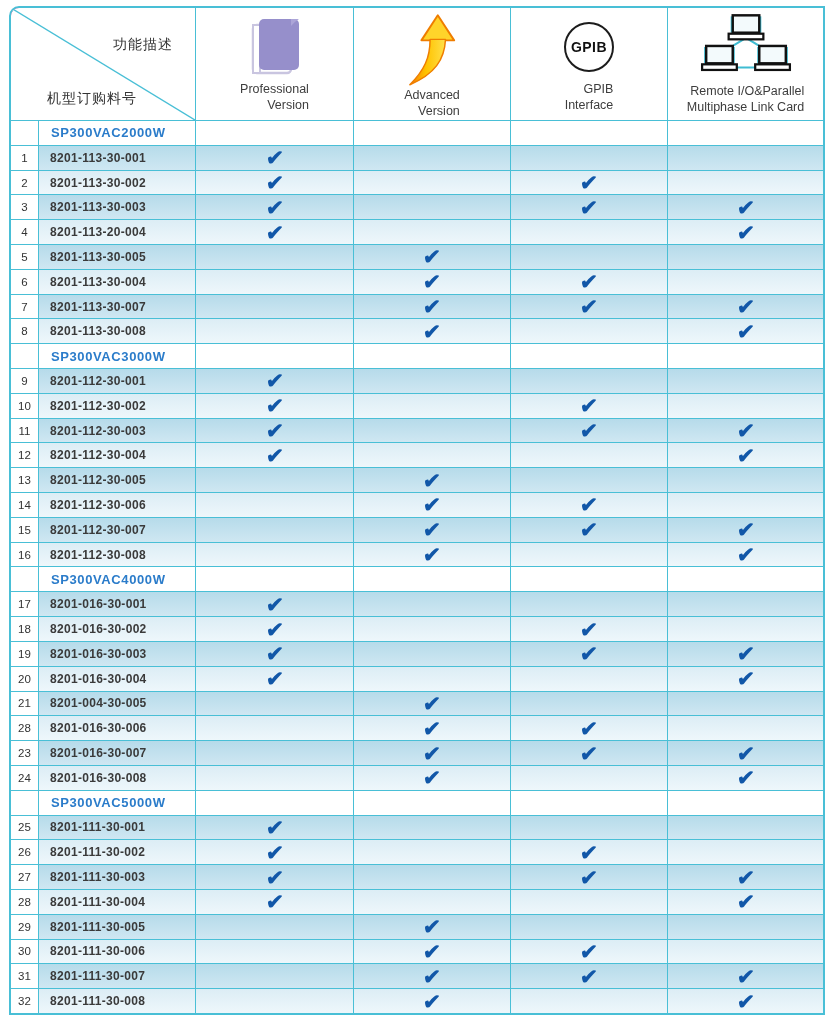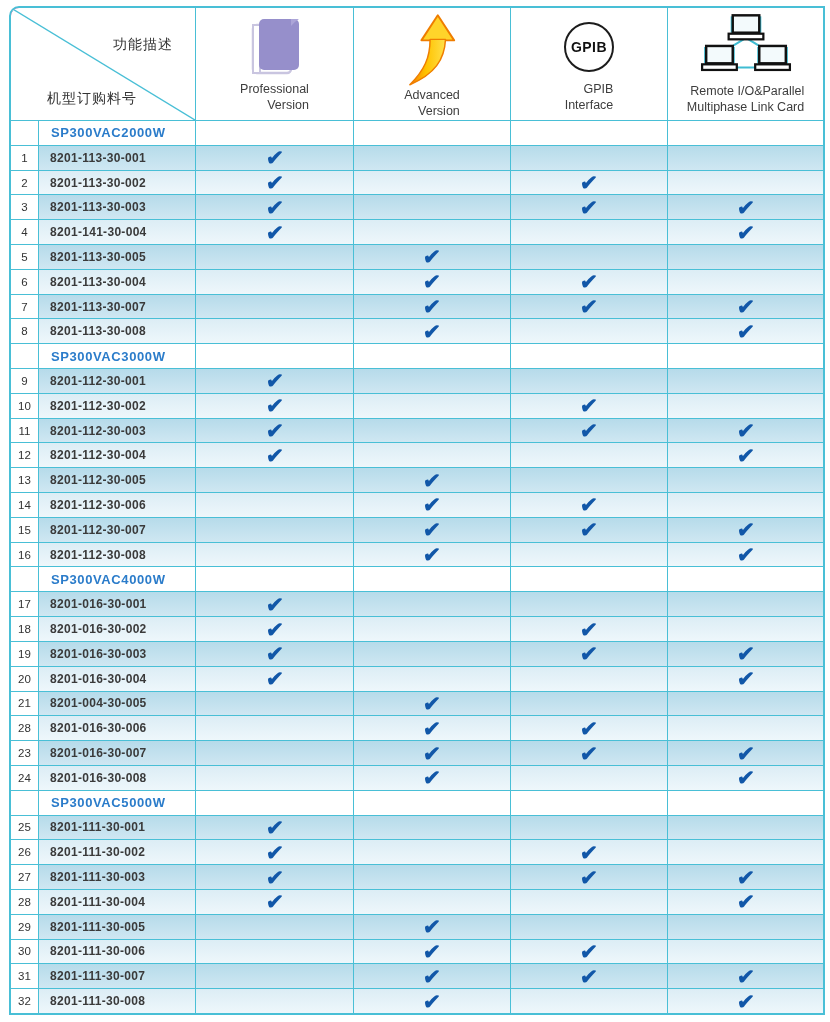--- a/index.html
+++ b/index.html
@@ -170,21 +170,21 @@
         <span class="tick">✔</span>
       </div>
       <div class="cell checkc dark"></div>
       <div class="cell checkc dark">
         <span class="tick">✔</span>
       </div>
       <div class="cell checkc dark">
         <span class="tick">✔</span>
       </div>
       <div class="cell no-l numc">4</div>
-      <div class="cell partc light">8201-141-30-004</div>
+      <div class="cell partc light">8201-113-20-004</div>
       <div class="cell checkc light">
         <span class="tick">✔</span>
       </div>
       <div class="cell checkc light"></div>
       <div class="cell checkc light"></div>
       <div class="cell checkc light">
         <span class="tick">✔</span>
       </div>
       <div class="cell no-l numc">5</div>
       <div class="cell partc dark">8201-113-30-005</div>

